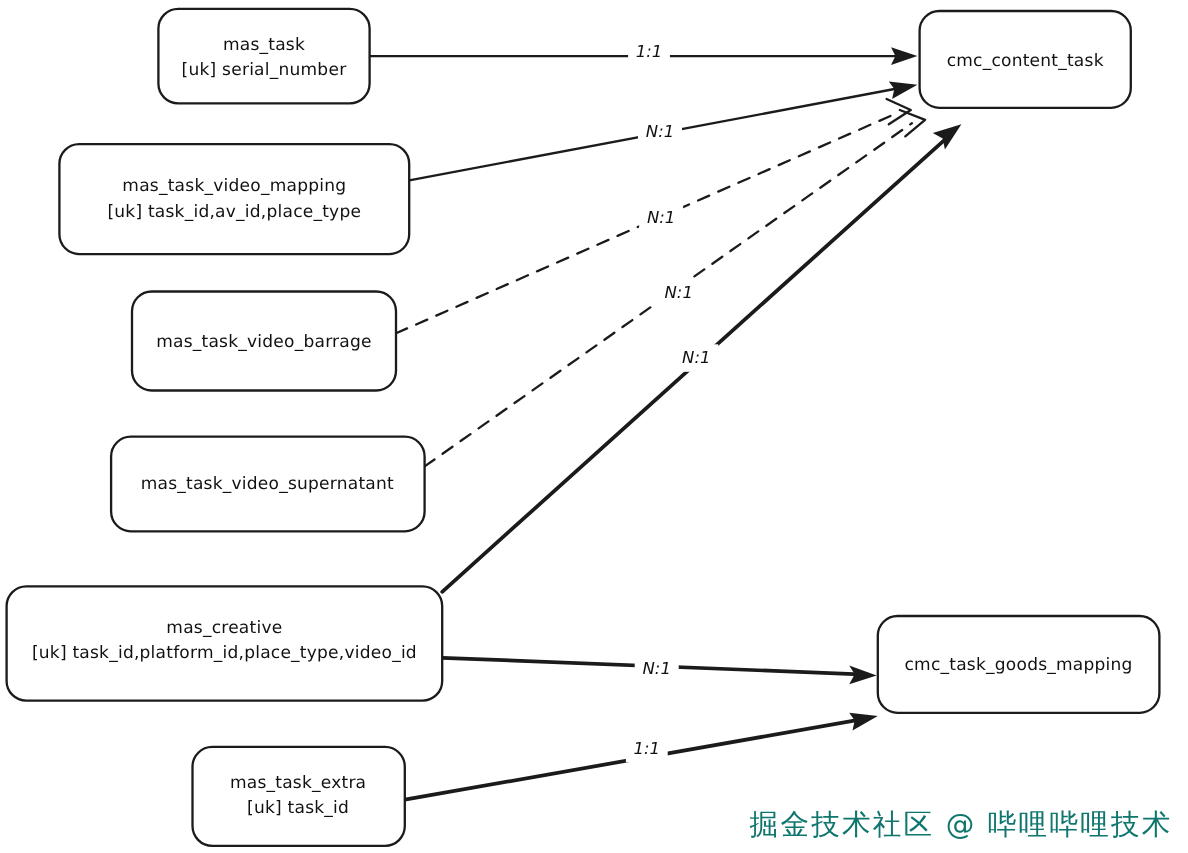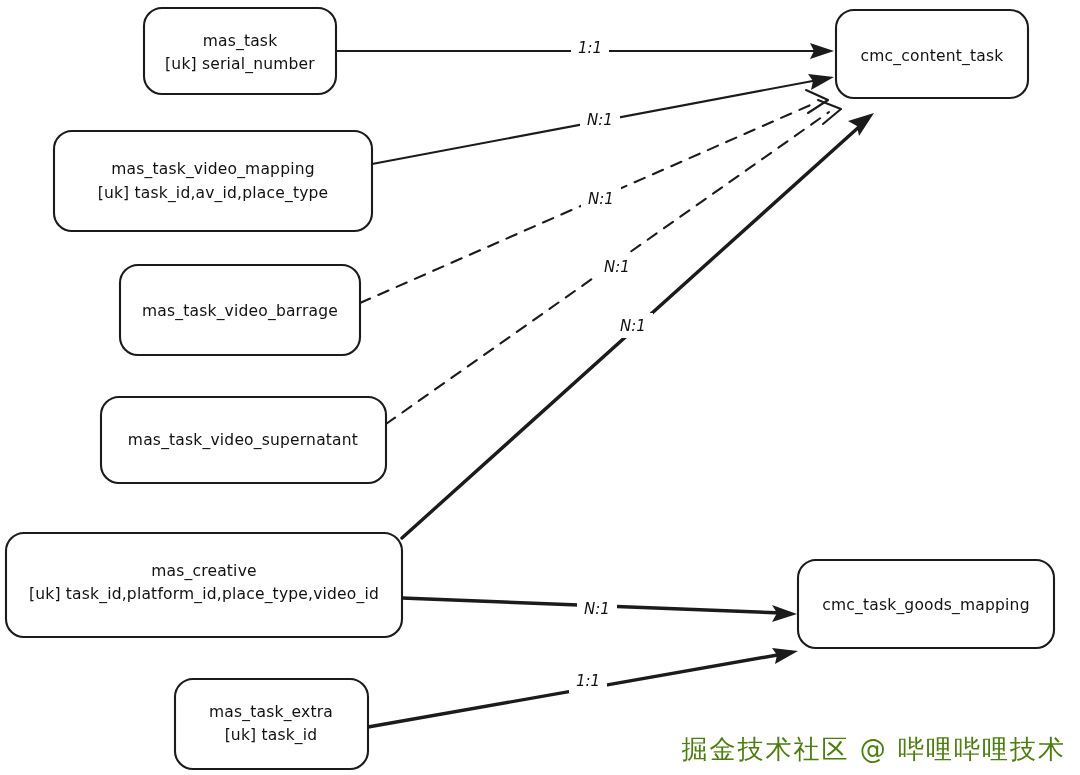--- a/index.html
+++ b/index.html
@@ -78,21 +78,21 @@
     stroke-width: 2.1;
     stroke-linecap: round;
     stroke-linejoin: round;
   }
   .watermark {
     position: absolute;
     right: 14px;
     bottom: 8px;
     font-family: "DejaVu Sans", "Liberation Sans", sans-serif;
     font-size: 26px;
-    color: #4d7c0f;
+    color: #0f766e;
     letter-spacing: 2px;
     white-space: nowrap;
     user-select: none;
   }
 </style>
 </head>
 <body>
 
 <div id="diagram-root">
 

